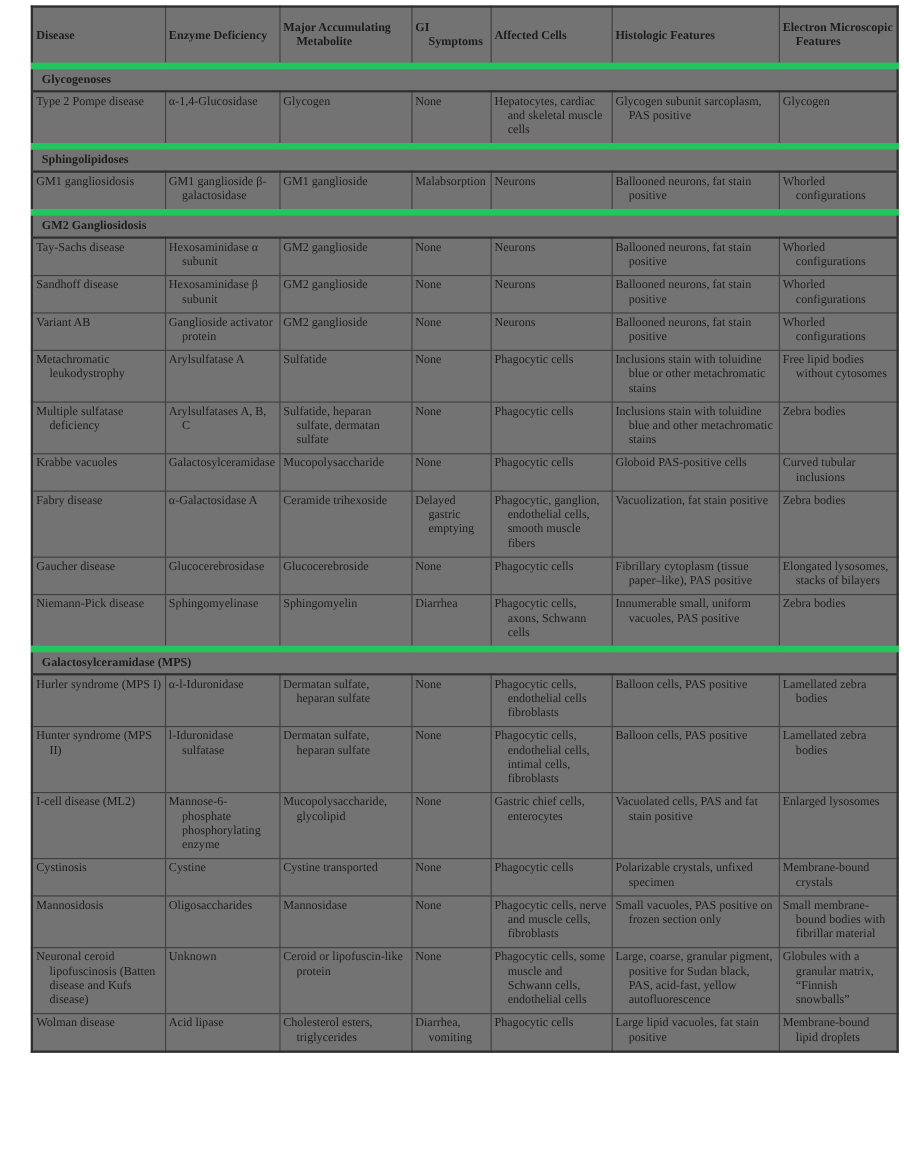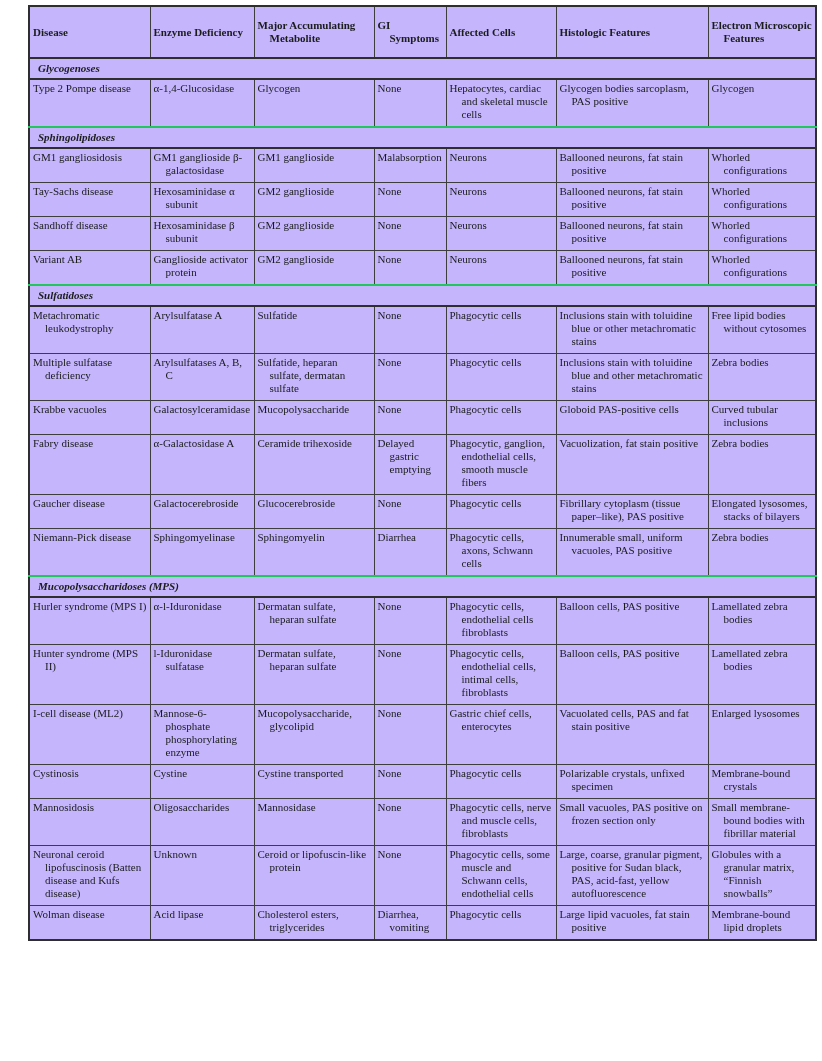--- a/index.html
+++ b/index.html
@@ -15,21 +15,21 @@
     overflow: hidden;
   }
   .table-wrap {
     padding: 5px 7px 0 28px;
   }
   table.lsd {
     border-collapse: collapse;
     table-layout: fixed;
     width: 787px;
     border: 2px solid #2e2e2e;
-    background: #c4b5fd;
+    background: #737373;
   }
   table.lsd th,
   table.lsd td {
     border: 1px solid #3e3e3e;
     font-size: 11px;
     line-height: 13px;
     text-align: left;
     vertical-align: top;
     padding: 2px 3px 5px 3px;
     overflow: hidden;
@@ -41,23 +41,22 @@
     height: 46px;
     border-bottom: 2px solid #2e2e2e;
     padding: 2px 3px;
   }
   
   .cell {
     padding-left: 12px;
     text-indent: -12px;
   }
   tr.section-row td {
-    border-top: 2px solid #22c55e;
+    border-top: 6px solid #22c55e;
     border-bottom: 2px solid #2e2e2e;
-    font-style: italic;
     font-weight: bold;
     padding: 3px 3px 3px 8px;
     line-height: 13px;
   }
 </style>
 </head>
 <body>
 
 <div class="table-wrap">
   <table class="lsd">
@@ -109,21 +108,21 @@
           <td>
             <div class="cell">Glycogen</div>
           </td>
           <td>
             <div class="cell">None</div>
           </td>
           <td>
             <div class="cell">Hepatocytes, cardiac and skeletal muscle cells</div>
           </td>
           <td>
-            <div class="cell">Glycogen bodies sarcoplasm, PAS positive</div>
+            <div class="cell">Glycogen subunit sarcoplasm, PAS positive</div>
           </td>
           <td>
             <div class="cell">Glycogen</div>
           </td>
         </tr>
         <tr class="section-row">
           <td colspan="7">Sphingolipidoses</td>
         </tr>
         <tr>
           <td>
@@ -141,20 +140,23 @@
           <td>
             <div class="cell">Neurons</div>
           </td>
           <td>
             <div class="cell">Ballooned neurons, fat stain positive</div>
           </td>
           <td>
             <div class="cell">Whorled configurations</div>
           </td>
         </tr>
+        <tr class="section-row">
+          <td colspan="7">GM2 Gangliosidosis</td>
+        </tr>
         <tr>
           <td>
             <div class="cell">Tay-Sachs disease</div>
           </td>
           <td>
             <div class="cell">Hexosaminidase α subunit</div>
           </td>
           <td>
             <div class="cell">GM2 ganglioside</div>
           </td>
@@ -210,163 +212,160 @@
           <td>
             <div class="cell">Neurons</div>
           </td>
           <td>
             <div class="cell">Ballooned neurons, fat stain positive</div>
           </td>
           <td>
             <div class="cell">Whorled configurations</div>
           </td>
         </tr>
+        <tr>
+          <td>
+            <div class="cell">Metachromatic leukodystrophy</div>
+          </td>
+          <td>
+            <div class="cell">Arylsulfatase A</div>
+          </td>
+          <td>
+            <div class="cell">Sulfatide</div>
+          </td>
+          <td>
+            <div class="cell">None</div>
+          </td>
+          <td>
+            <div class="cell">Phagocytic cells</div>
+          </td>
+          <td>
+            <div class="cell">Inclusions stain with toluidine blue or other metachromatic stains</div>
+          </td>
+          <td>
+            <div class="cell">Free lipid bodies without cytosomes</div>
+          </td>
+        </tr>
+        <tr>
+          <td>
+            <div class="cell">Multiple sulfatase deficiency</div>
+          </td>
+          <td>
+            <div class="cell">Arylsulfatases A, B, C</div>
+          </td>
+          <td>
+            <div class="cell">Sulfatide, heparan sulfate, dermatan sulfate</div>
+          </td>
+          <td>
+            <div class="cell">None</div>
+          </td>
+          <td>
+            <div class="cell">Phagocytic cells</div>
+          </td>
+          <td>
+            <div class="cell">Inclusions stain with toluidine blue and other metachromatic stains</div>
+          </td>
+          <td>
+            <div class="cell">Zebra bodies</div>
+          </td>
+        </tr>
+        <tr>
+          <td>
+            <div class="cell">Krabbe vacuoles</div>
+          </td>
+          <td>
+            <div class="cell">Galactosylceramidase</div>
+          </td>
+          <td>
+            <div class="cell">Mucopolysaccharide</div>
+          </td>
+          <td>
+            <div class="cell">None</div>
+          </td>
+          <td>
+            <div class="cell">Phagocytic cells</div>
+          </td>
+          <td>
+            <div class="cell">Globoid PAS-positive cells</div>
+          </td>
+          <td>
+            <div class="cell">Curved tubular inclusions</div>
+          </td>
+        </tr>
+        <tr>
+          <td>
+            <div class="cell">Fabry disease</div>
+          </td>
+          <td>
+            <div class="cell">α-Galactosidase A</div>
+          </td>
+          <td>
+            <div class="cell">Ceramide trihexoside</div>
+          </td>
+          <td>
+            <div class="cell">Delayed gastric emptying</div>
+          </td>
+          <td>
+            <div class="cell">Phagocytic, ganglion, endothelial cells, smooth muscle fibers</div>
+          </td>
+          <td>
+            <div class="cell">Vacuolization, fat stain positive</div>
+          </td>
+          <td>
+            <div class="cell">Zebra bodies</div>
+          </td>
+        </tr>
+        <tr>
+          <td>
+            <div class="cell">Gaucher disease</div>
+          </td>
+          <td>
+            <div class="cell">Glucocerebrosidase</div>
+          </td>
+          <td>
+            <div class="cell">Glucocerebroside</div>
+          </td>
+          <td>
+            <div class="cell">None</div>
+          </td>
+          <td>
+            <div class="cell">Phagocytic cells</div>
+          </td>
+          <td>
+            <div class="cell">Fibrillary cytoplasm (tissue paper–like), PAS positive</div>
+          </td>
+          <td>
+            <div class="cell">Elongated lysosomes, stacks of bilayers</div>
+          </td>
+        </tr>
+        <tr>
+          <td>
+            <div class="cell">Niemann-Pick disease</div>
+          </td>
+          <td>
+            <div class="cell">Sphingomyelinase</div>
+          </td>
+          <td>
+            <div class="cell">Sphingomyelin</div>
+          </td>
+          <td>
+            <div class="cell">Diarrhea</div>
+          </td>
+          <td>
+            <div class="cell">Phagocytic cells, axons, Schwann cells</div>
+          </td>
+          <td>
+            <div class="cell">Innumerable small, uniform vacuoles, PAS positive</div>
+          </td>
+          <td>
+            <div class="cell">Zebra bodies</div>
+          </td>
+        </tr>
         <tr class="section-row">
-          <td colspan="7">Sulfatidoses</td>
-        </tr>
-        <tr>
-          <td>
-            <div class="cell">Metachromatic leukodystrophy</div>
-          </td>
-          <td>
-            <div class="cell">Arylsulfatase A</div>
-          </td>
-          <td>
-            <div class="cell">Sulfatide</div>
-          </td>
-          <td>
-            <div class="cell">None</div>
-          </td>
-          <td>
-            <div class="cell">Phagocytic cells</div>
-          </td>
-          <td>
-            <div class="cell">Inclusions stain with toluidine blue or other metachromatic stains</div>
-          </td>
-          <td>
-            <div class="cell">Free lipid bodies without cytosomes</div>
-          </td>
-        </tr>
-        <tr>
-          <td>
-            <div class="cell">Multiple sulfatase deficiency</div>
-          </td>
-          <td>
-            <div class="cell">Arylsulfatases A, B, C</div>
-          </td>
-          <td>
-            <div class="cell">Sulfatide, heparan sulfate, dermatan sulfate</div>
-          </td>
-          <td>
-            <div class="cell">None</div>
-          </td>
-          <td>
-            <div class="cell">Phagocytic cells</div>
-          </td>
-          <td>
-            <div class="cell">Inclusions stain with toluidine blue and other metachromatic stains</div>
-          </td>
-          <td>
-            <div class="cell">Zebra bodies</div>
-          </td>
-        </tr>
-        <tr>
-          <td>
-            <div class="cell">Krabbe vacuoles</div>
-          </td>
-          <td>
-            <div class="cell">Galactosylceramidase</div>
-          </td>
-          <td>
-            <div class="cell">Mucopolysaccharide</div>
-          </td>
-          <td>
-            <div class="cell">None</div>
-          </td>
-          <td>
-            <div class="cell">Phagocytic cells</div>
-          </td>
-          <td>
-            <div class="cell">Globoid PAS-positive cells</div>
-          </td>
-          <td>
-            <div class="cell">Curved tubular inclusions</div>
-          </td>
-        </tr>
-        <tr>
-          <td>
-            <div class="cell">Fabry disease</div>
-          </td>
-          <td>
-            <div class="cell">α-Galactosidase A</div>
-          </td>
-          <td>
-            <div class="cell">Ceramide trihexoside</div>
-          </td>
-          <td>
-            <div class="cell">Delayed gastric emptying</div>
-          </td>
-          <td>
-            <div class="cell">Phagocytic, ganglion, endothelial cells, smooth muscle fibers</div>
-          </td>
-          <td>
-            <div class="cell">Vacuolization, fat stain positive</div>
-          </td>
-          <td>
-            <div class="cell">Zebra bodies</div>
-          </td>
-        </tr>
-        <tr>
-          <td>
-            <div class="cell">Gaucher disease</div>
-          </td>
-          <td>
-            <div class="cell">Galactocerebroside</div>
-          </td>
-          <td>
-            <div class="cell">Glucocerebroside</div>
-          </td>
-          <td>
-            <div class="cell">None</div>
-          </td>
-          <td>
-            <div class="cell">Phagocytic cells</div>
-          </td>
-          <td>
-            <div class="cell">Fibrillary cytoplasm (tissue paper–like), PAS positive</div>
-          </td>
-          <td>
-            <div class="cell">Elongated lysosomes, stacks of bilayers</div>
-          </td>
-        </tr>
-        <tr>
-          <td>
-            <div class="cell">Niemann-Pick disease</div>
-          </td>
-          <td>
-            <div class="cell">Sphingomyelinase</div>
-          </td>
-          <td>
-            <div class="cell">Sphingomyelin</div>
-          </td>
-          <td>
-            <div class="cell">Diarrhea</div>
-          </td>
-          <td>
-            <div class="cell">Phagocytic cells, axons, Schwann cells</div>
-          </td>
-          <td>
-            <div class="cell">Innumerable small, uniform vacuoles, PAS positive</div>
-          </td>
-          <td>
-            <div class="cell">Zebra bodies</div>
-          </td>
-        </tr>
-        <tr class="section-row">
-          <td colspan="7">Mucopolysaccharidoses (MPS)</td>
+          <td colspan="7">Galactosylceramidase (MPS)</td>
         </tr>
         <tr>
           <td>
             <div class="cell">Hurler syndrome (MPS I)</div>
           </td>
           <td>
             <div class="cell">α-l-Iduronidase</div>
           </td>
           <td>
             <div class="cell">Dermatan sulfate, heparan sulfate</div>

